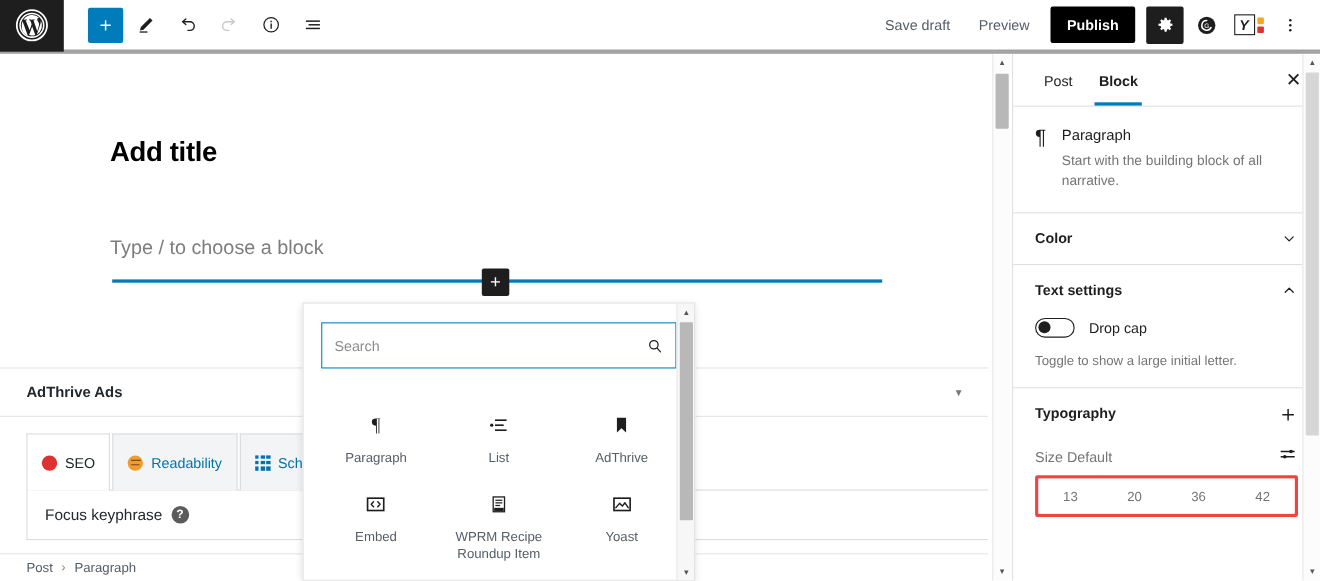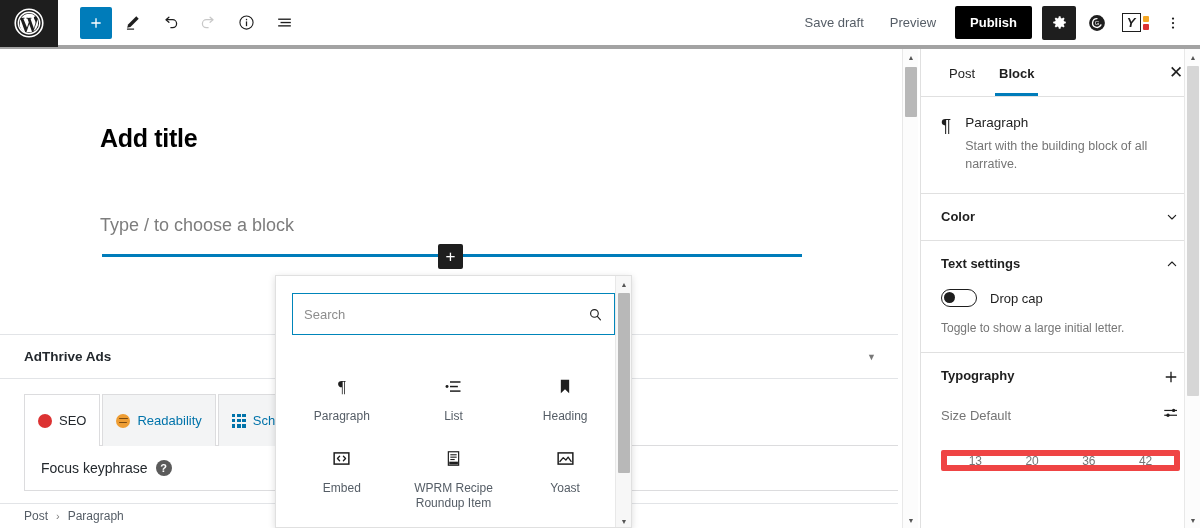--- a/index.html
+++ b/index.html
@@ -247,22 +247,22 @@
     border-radius: 50%; background: #1e1e1e;
   }
   .toggle-label { font-size: 13px; color: #1e1e1e; }
   .helper-text { font-size: 12px; color: #757575; margin-top: 13px; line-height: 1.4; }
   .size-row {
     display: flex; align-items: center; margin-top: 18px;
   }
   .size-label { font-size: 13px; color: #757575; }
   .size-ctrl-icon { margin-left: auto; color: #1e1e1e; }
   .size-buttons {
-    display: flex; margin-top: 24px; border: 6px solid #ef4444; border-radius: 2px;
-    height: 21px; overflow: hidden;
+    display: flex; margin-top: 5px; border: 3px solid #ef4444; border-radius: 2px;
+    height: 38px; overflow: hidden;
   }
   .size-btn {
     flex: 1; display: flex; align-items: center; justify-content: center;
     font-size: 12px; color: #757575; cursor: pointer; background: #fff;
     border: none; font-family: "Liberation Sans", sans-serif;
   }
 </style>
 </head>
 <body>
 
@@ -457,21 +457,21 @@
         </span>
         <span class="block-item-label">List</span>
       </div>
 
       <div class="block-item">
         <span class="block-item-icon">
           <svg width="20" height="21" viewBox="0 0 24 24" aria-hidden="true">
             <path d="M7 4h10v16l-5-4.6L7 20z" fill="#1e1e1e"></path>
           </svg>
         </span>
-        <span class="block-item-label">Heading</span>
+        <span class="block-item-label">AdThrive</span>
       </div>
 
       <div class="block-item">
         <span class="block-item-icon">
           <svg width="21" height="21" viewBox="0 0 24 24" aria-hidden="true">
             <rect x="3.6" y="5.6" width="16.8" height="12.8" fill="none" stroke="#1e1e1e" stroke-width="1.7"></rect>
             <path d="M9.8 9.4 7.4 12l2.4 2.6M14.2 9.4 16.6 12l-2.4 2.6" fill="none" stroke="#1e1e1e" stroke-width="1.5" stroke-linecap="round" stroke-linejoin="round"></path>
           </svg>
         </span>
         <span class="block-item-label">Embed</span>

